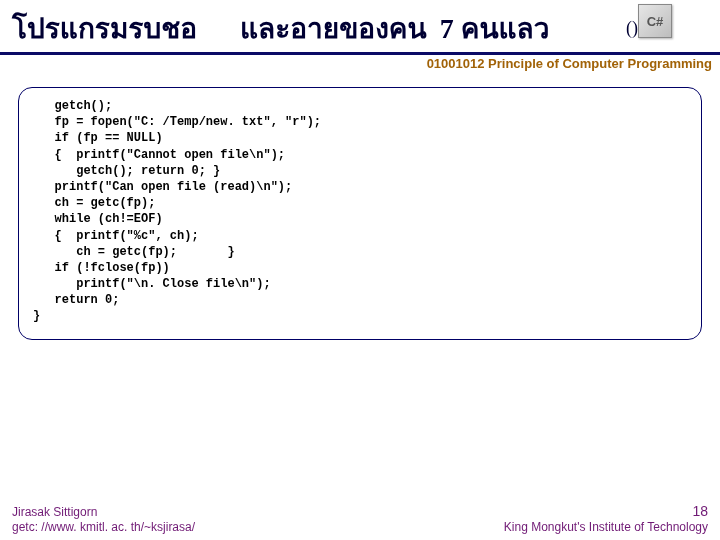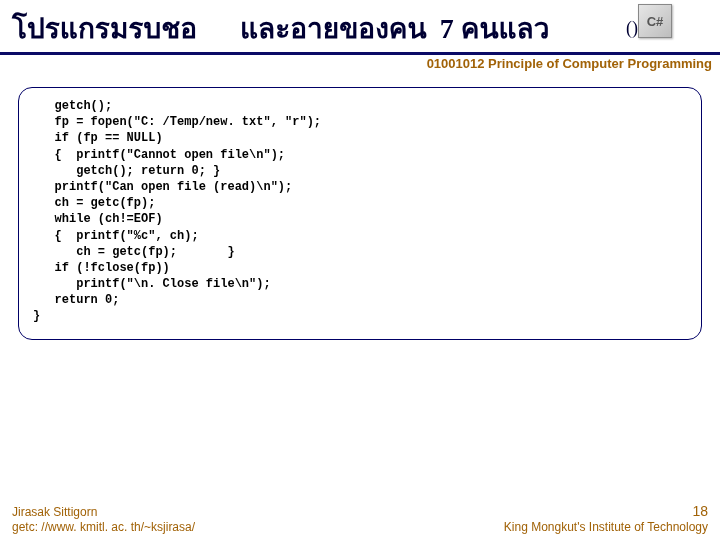--- a/index.html
+++ b/index.html
@@ -77,21 +77,21 @@
     position: absolute;
     bottom: 4px;
     left: 0;
     right: 0;
     padding: 0 12px;
     display: flex;
     justify-content: space-between;
     align-items: flex-end;
     font-family: "Trebuchet MS", Arial, sans-serif;
     font-size: 12px;
-    color: #a16207;
+    color: #701a75;
   }
   .footer .left { line-height: 1.3; }
   .footer .right { text-align: right; line-height: 1.3; }
   .footer .slidenum { font-size: 14px; display: block; text-align: right; }
 </style>
 </head>
 <body>
 
 <div class="header">
   <div class="thai-title">

